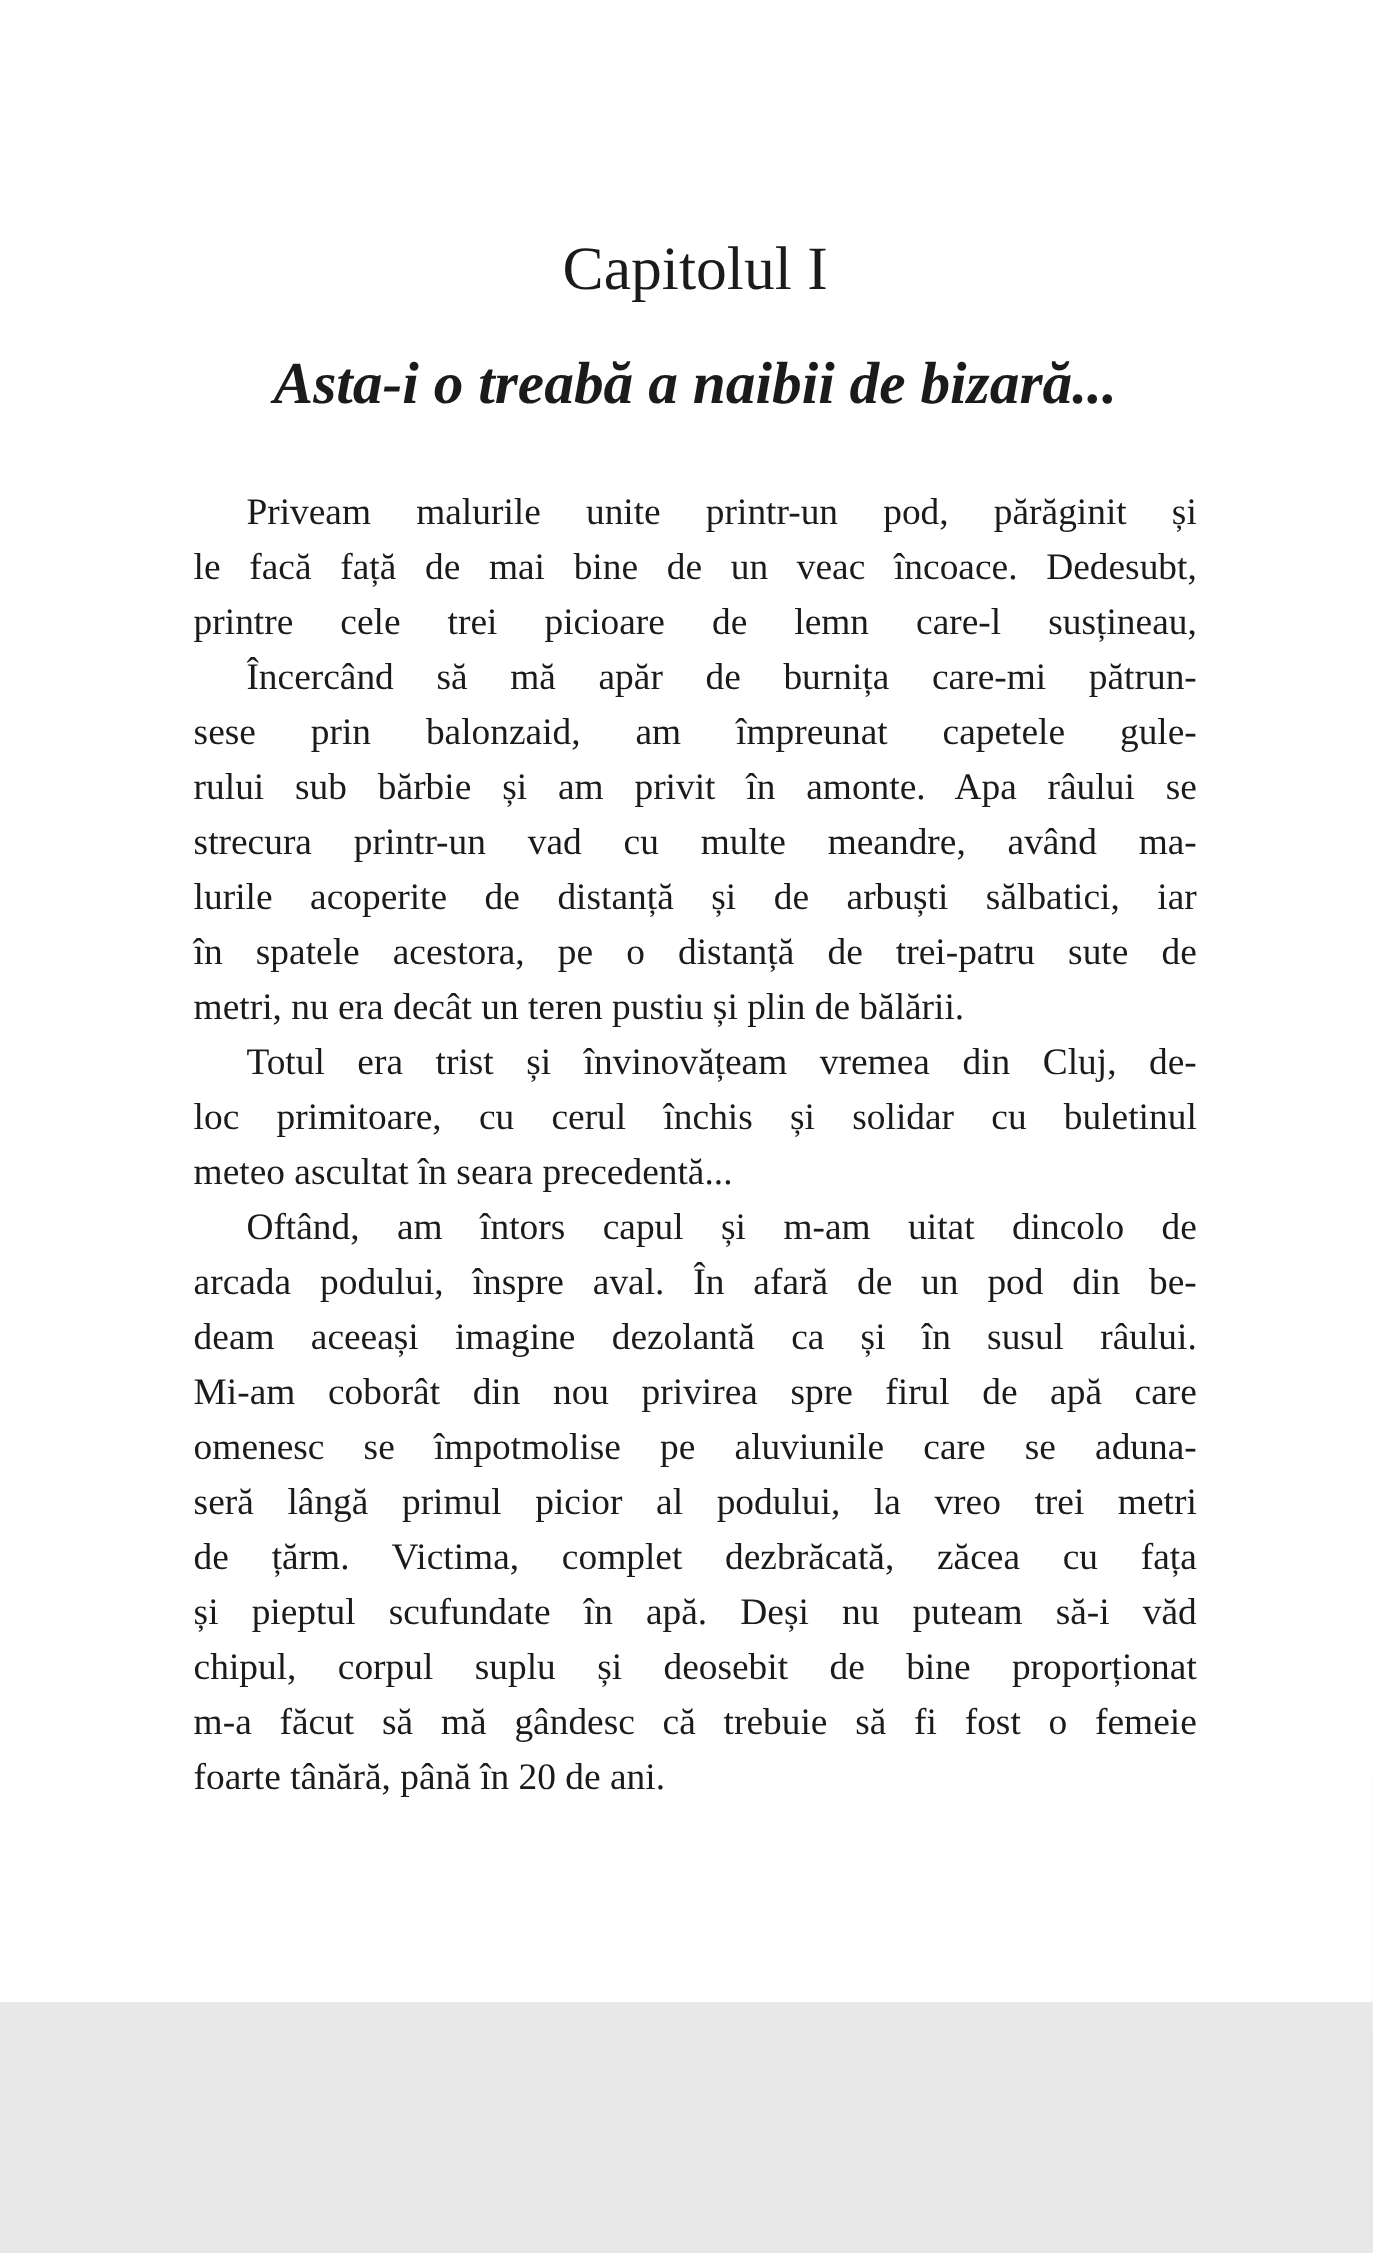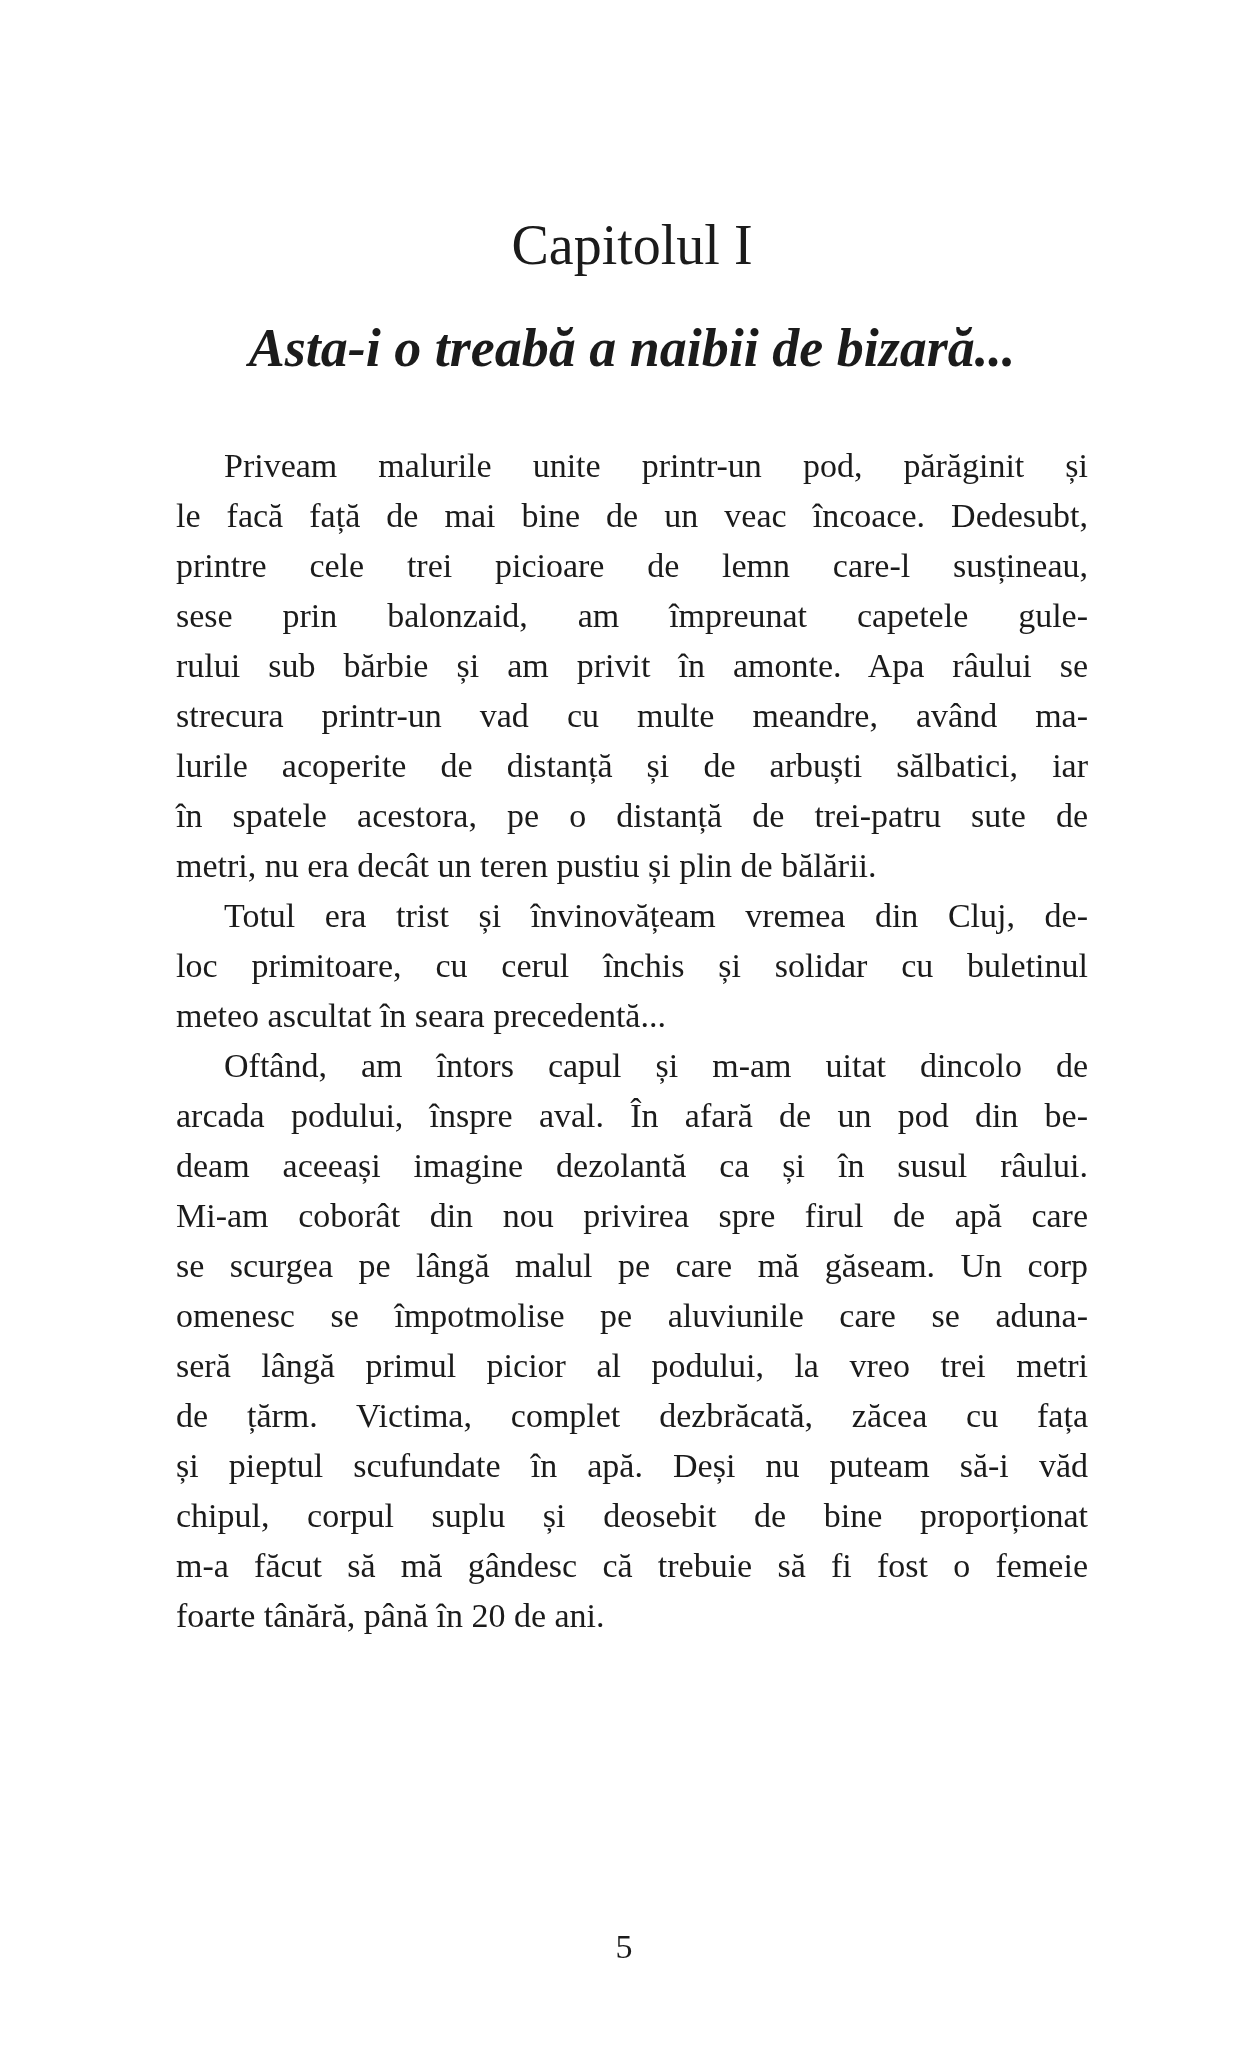--- a/index.html
+++ b/index.html
@@ -3,21 +3,21 @@
 <meta charset="utf-8">
 <style>
   html, body {
     margin: 0;
     padding: 0;
     background: #e8e8e8;
   }
   .page {
     position: relative;
     width: 1248px;
-    height: 2048px;
+    height: 1820px;
     margin: 0 auto;
     background: #ffffff;
     color: #1b1b1b;
     font-family: "Liberation Serif", "DejaVu Serif", serif;
     overflow: hidden;
   }
   .column {
     position: absolute;
     left: 176px;
     top: 0;
@@ -74,38 +74,38 @@
   <div class="column">
     <h1 class="chapter-title">Capitolul I</h1>
     <h2 class="chapter-subtitle">Asta-i o treabă a naibii de bizară...</h2>
     <div class="body-text">
         <div class="para">
           <div class="line first">Priveam malurile unite printr-un pod, părăginit și</div>
           <div class="line">le facă față de mai bine de un veac încoace. Dedesubt,</div>
           <div class="line">printre cele trei picioare de lemn care-l susțineau,</div>
         </div>
         <div class="para">
+          <div class="line first">Încercând să mă apăr de burnița care-mi pătrun-</div>
           <div class="line">sese prin balonzaid, am împreunat capetele gule-</div>
           <div class="line">rului sub bărbie și am privit în amonte. Apa râului se</div>
           <div class="line">strecura printr-un vad cu multe meandre, având ma-</div>
           <div class="line">lurile acoperite de distanță și de arbuști sălbatici, iar</div>
           <div class="line">în spatele acestora, pe o distanță de trei-patru sute de</div>
           <div class="line last">metri, nu era decât un teren pustiu și plin de bălării.</div>
         </div>
         <div class="para">
           <div class="line first">Totul era trist și învinovățeam vremea din Cluj, de-</div>
           <div class="line">loc primitoare, cu cerul închis și solidar cu buletinul</div>
           <div class="line last">meteo ascultat în seara precedentă...</div>
         </div>
         <div class="para">
           <div class="line first">Oftând, am întors capul și m-am uitat dincolo de</div>
           <div class="line">arcada podului, înspre aval. În afară de un pod din be-</div>
           <div class="line">deam aceeași imagine dezolantă ca și în susul râului.</div>
           <div class="line">Mi-am coborât din nou privirea spre firul de apă care</div>
-          <div class="line">se scurgea pe lângă malul pe care mă găseam. Un corp</div>
           <div class="line">omenesc se împotmolise pe aluviunile care se aduna-</div>
           <div class="line">seră lângă primul picior al podului, la vreo trei metri</div>
           <div class="line">de țărm. Victima, complet dezbrăcată, zăcea cu fața</div>
           <div class="line">și pieptul scufundate în apă. Deși nu puteam să-i văd</div>
           <div class="line">chipul, corpul suplu și deosebit de bine proporționat</div>
           <div class="line">m-a făcut să mă gândesc că trebuie să fi fost o femeie</div>
           <div class="line last">foarte tânără, până în 20 de ani.</div>
         </div>
       </div>
   </div>

